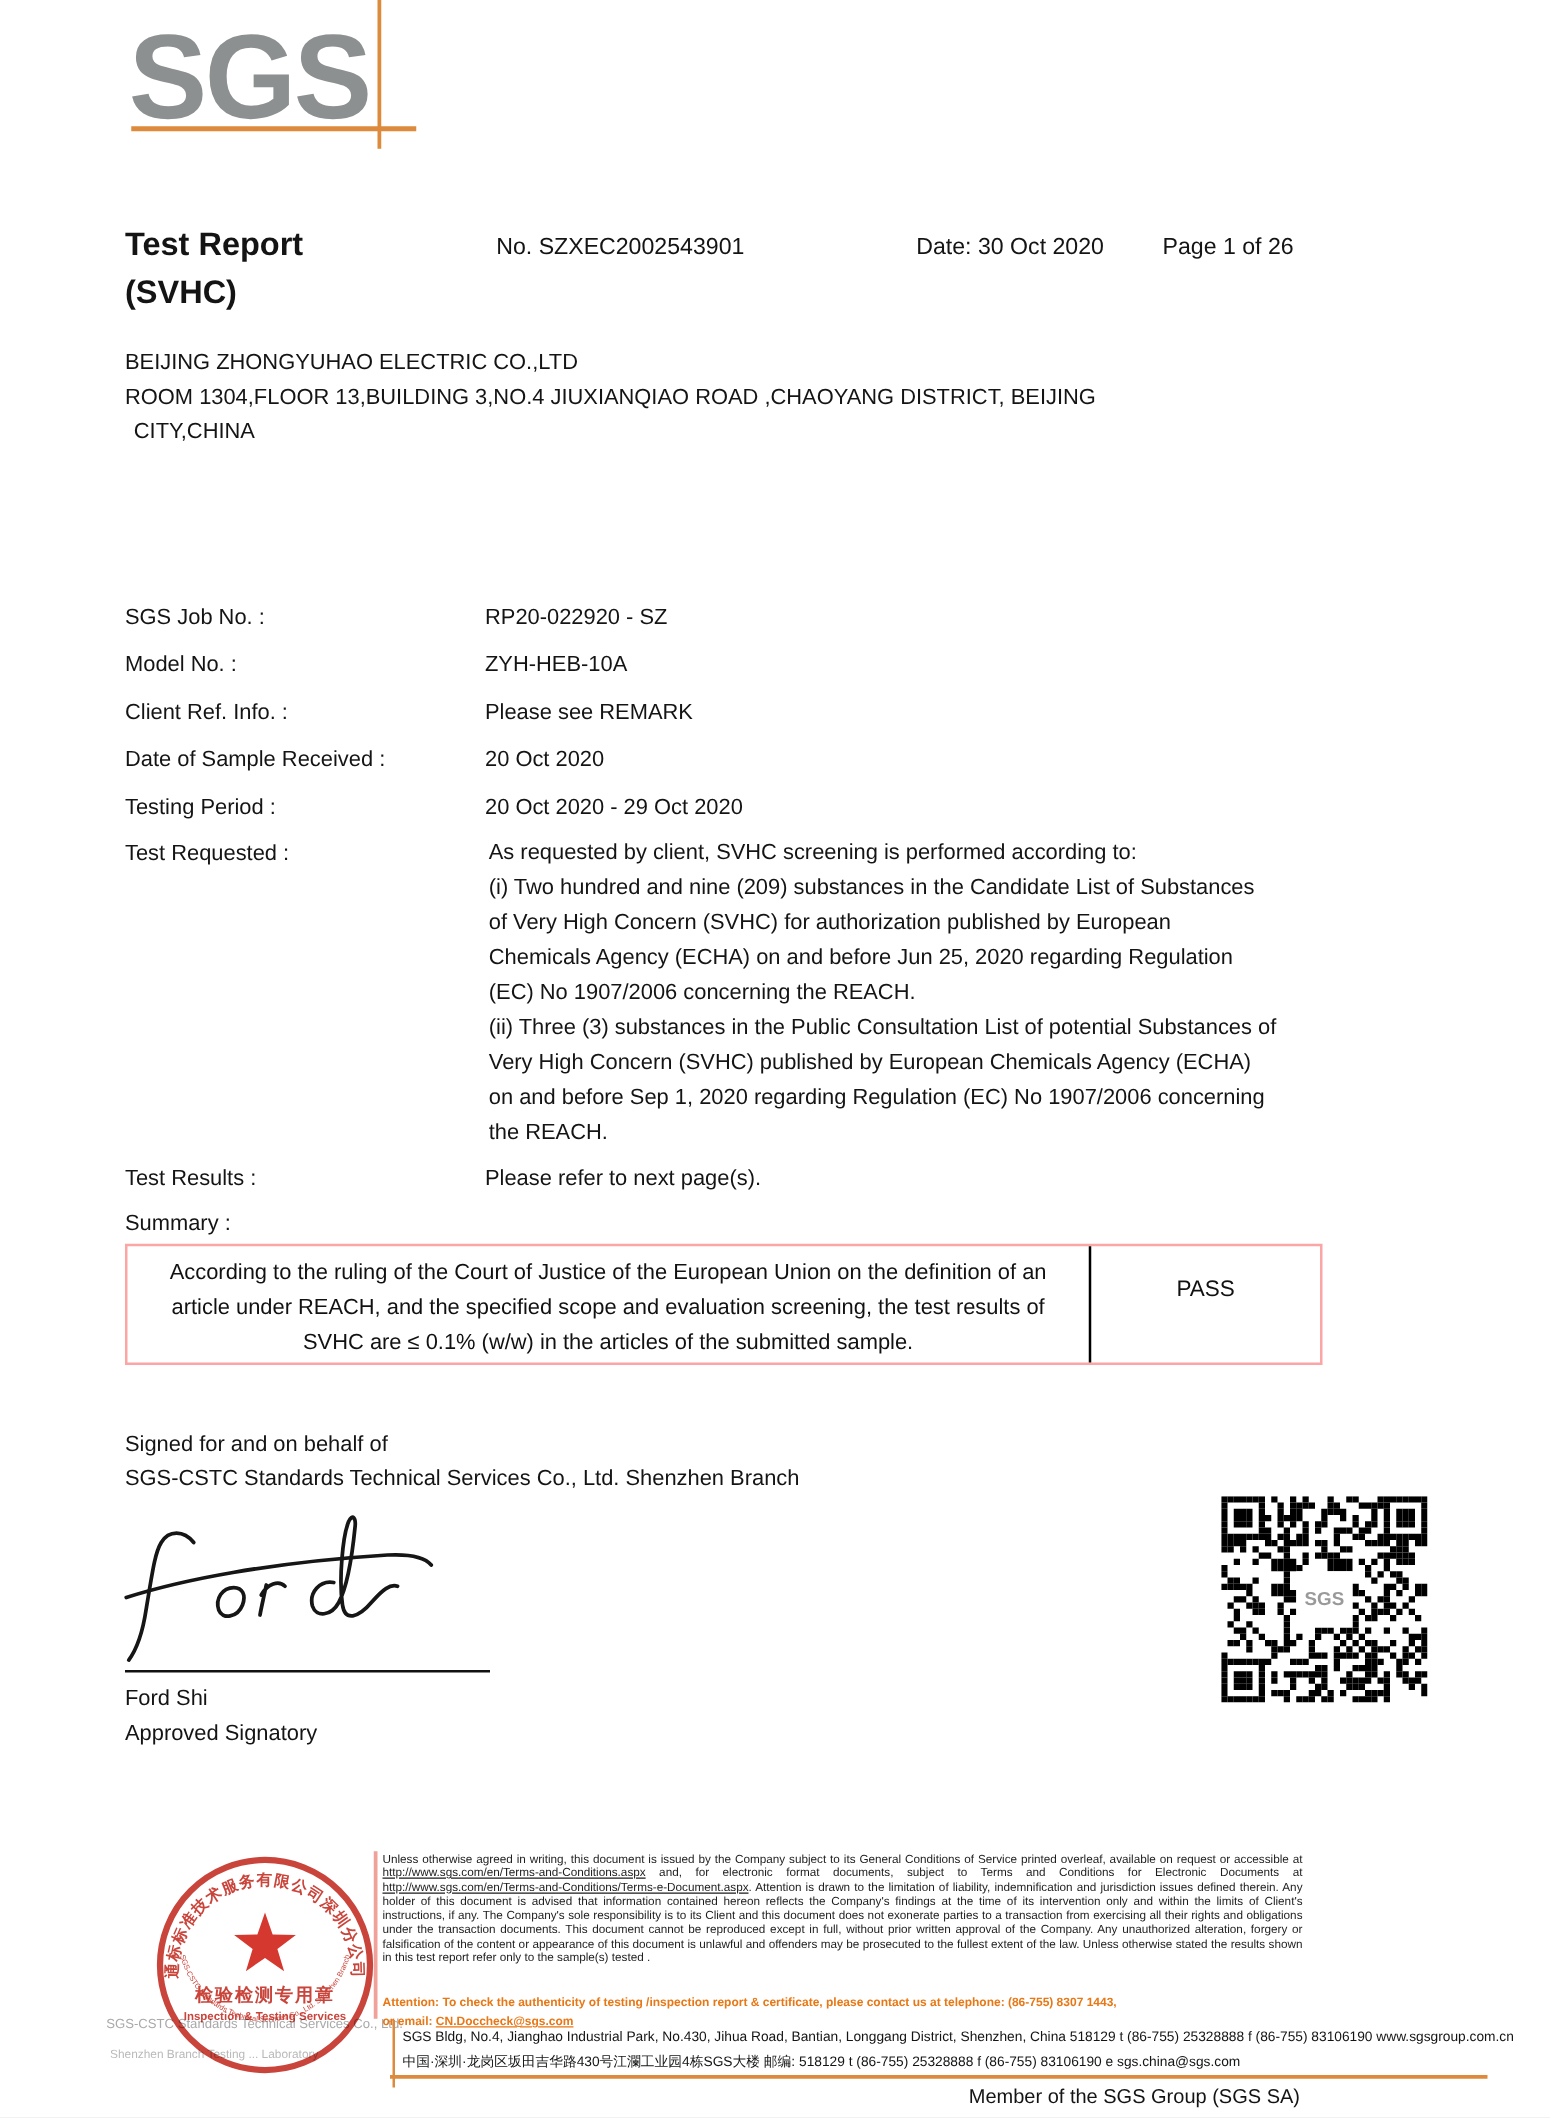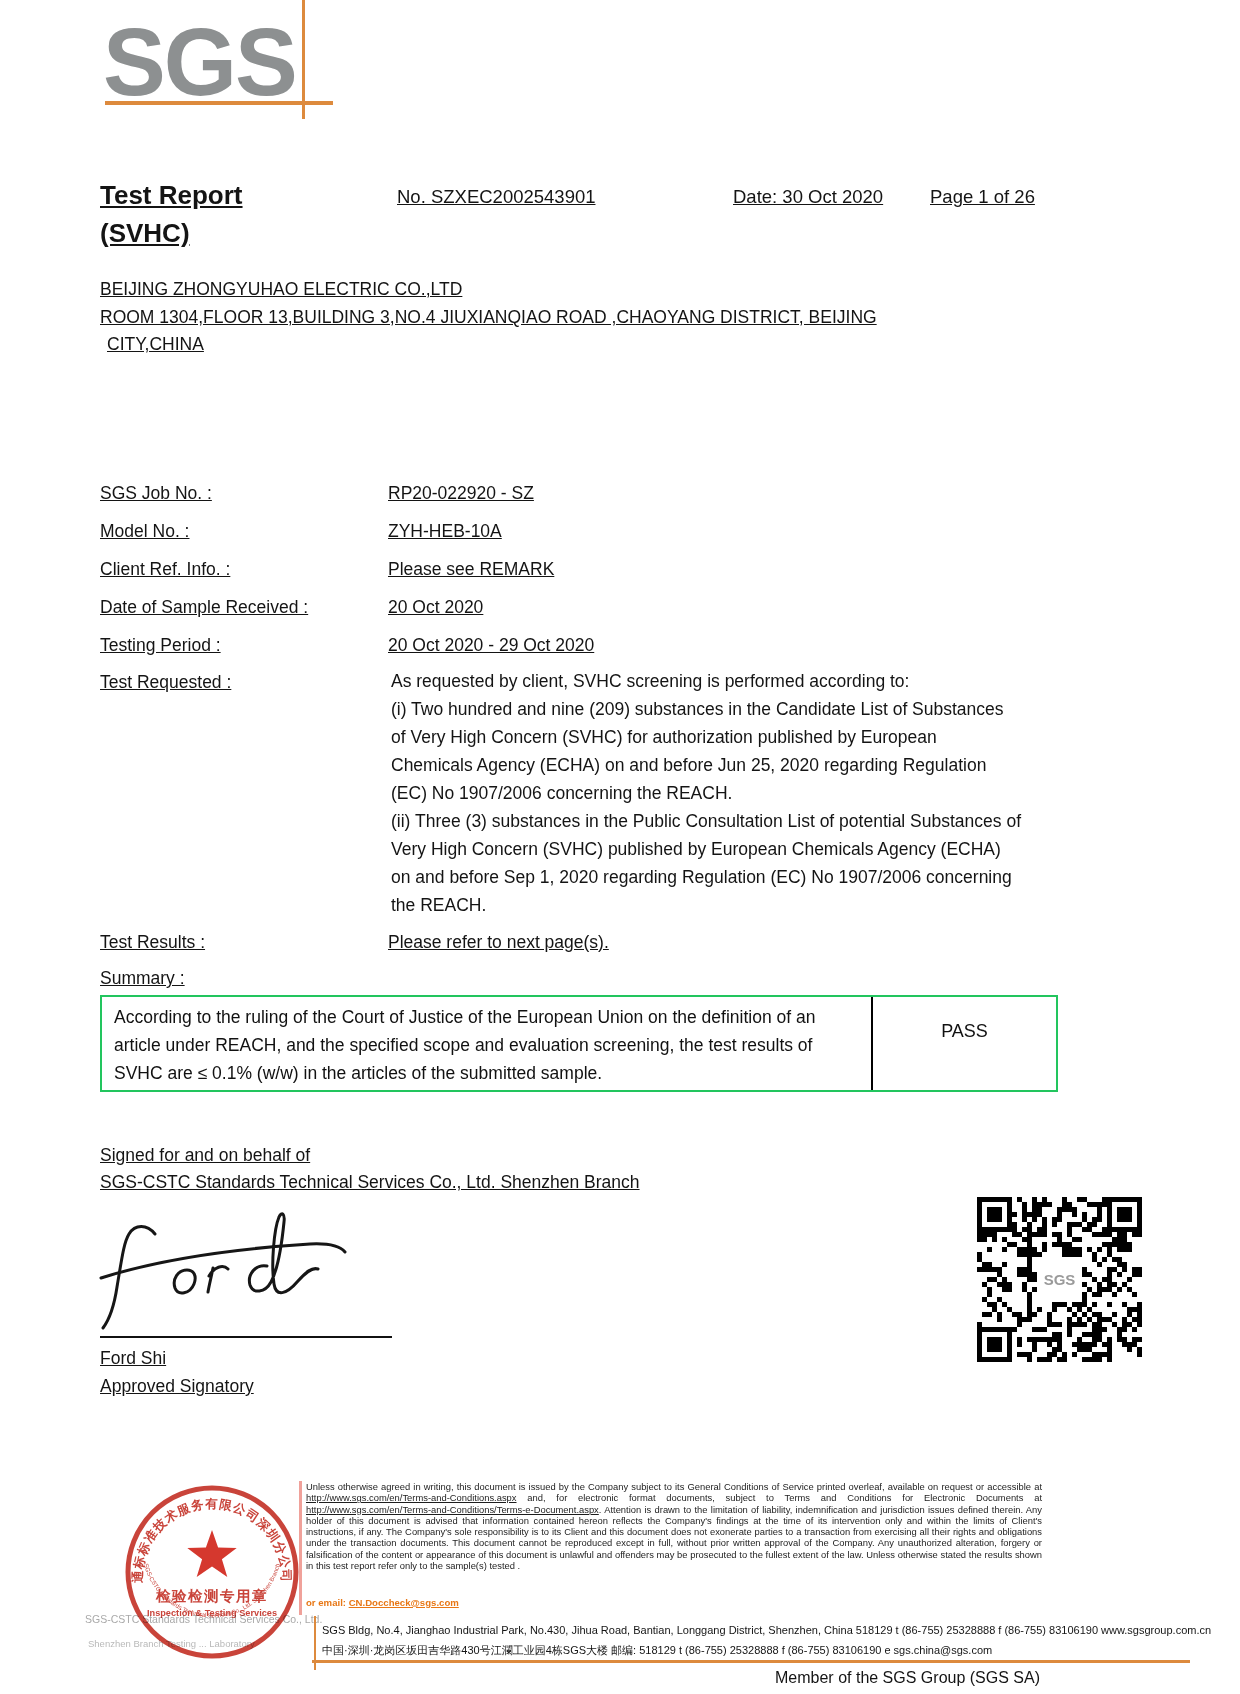--- a/index.html
+++ b/index.html
@@ -1,33 +1,33 @@
 <!DOCTYPE html>
 <html><head>
 <meta charset="utf-8">
 <style>
   html,body{margin:0;padding:0;background:#e9e9e9;}
   .page{position:relative;width:1240px;height:1694px;background:#ffffff;margin:0 auto;
         font-family:"Liberation Sans",sans-serif;color:#111;overflow:hidden;}
   .abs{position:absolute;}
-  .nowrap{white-space:nowrap;text-decoration:underline;}
+  .nowrap{white-space:nowrap;}
 
   
   .logo{font-weight:bold;font-size:96px;color:#8d9091;letter-spacing:-2px;transform:scaleX(.98);transform-origin:left;line-height:1;}
   .rule-h{background:#dd8a3d;}
   .rule-v{background:#dd8a3d;}
   .title{font-size:26px;font-weight:bold;color:#141414;}
   .meta{font-size:18.5px;color:#141414;}
 
   .body-text{font-size:17.5px;color:#141414;}
   .label-col{font-size:17.5px;color:#141414;}
   .para-line{font-size:17.5px;line-height:28px;white-space:nowrap;color:#141414;}
 
   
-  .sum-table{border:2px solid #22c55e;display:flex;}
+  .sum-table{border:2px solid #fca5a5;display:flex;text-align:center;}
   .sum-left{border-right:2px solid #000;padding:6px 12px;font-size:17.5px;line-height:28px;}
   .sum-right{display:flex;justify-content:center;padding-top:24px;font-size:18px;}
 
   
   .sig-line{background:#111;height:2px;}
 
   
   .stamp{opacity:.93;mix-blend-mode:multiply;}
 
   
@@ -606,20 +606,21 @@
     <text x="90" y="134" text-anchor="middle" font-family="Liberation Sans, sans-serif" font-size="9.2" font-weight="bold" fill="#c5352b">Inspection &amp; Testing Services</text>
   </svg>
 
   <div class="abs" style="left:299px;top:1481px;width:3px;height:134px;background:#f0a19a;"></div>
 
   <div class="abs fineprint" style="left:306px;top:1481px;width:736px;">
     <span>Unless otherwise agreed in writing, this document is issued by the Company subject to its General Conditions of Service printed overleaf, available on request or accessible at </span><span class="u">http://www.sgs.com/en/Terms-and-Conditions.aspx</span><span> and, for electronic format documents, subject to Terms and Conditions for Electronic Documents at </span><span class="u">http://www.sgs.com/en/Terms-and-Conditions/Terms-e-Document.aspx</span><span>. Attention is drawn to the limitation of liability, indemnification and jurisdiction issues defined therein. Any holder of this document is advised that information contained hereon reflects the Company's findings at the time of its intervention only and within the limits of Client's instructions, if any. The Company's sole responsibility is to its Client and this document does not exonerate parties to a transaction from exercising all their rights and obligations under the transaction documents. This document cannot be reproduced except in full, without prior written approval of the Company. Any unauthorized alteration, forgery or falsification of the content or appearance of this document is unlawful and offenders may be prosecuted to the fullest extent of the law. Unless otherwise stated the results shown in this test report refer only to the sample(s) tested .</span>
   </div>
 
   <div class="abs attention" style="left:306px;top:1595px;width:736px;">
+    <div>Attention: To check the authenticity of testing /inspection report &amp; certificate, please contact us at telephone: (86-755) 8307 1443,</div>
     <div><span>or email: </span><span class="u">CN.Doccheck@sgs.com</span></div>
   </div>
 
   <div class="abs rule-v" style="left:314px;top:1616px;width:2px;height:54px;"></div>
   <div class="abs addr" style="left:322px;top:1620px;">SGS Bldg, No.4, Jianghao Industrial Park, No.430, Jihua Road, Bantian, Longgang District, Shenzhen, China  518129    t (86-755) 25328888    f (86-755) 83106190    www.sgsgroup.com.cn</div>
   <div class="abs addr" style="left:322px;top:1640px;">中国·深圳·龙岗区坂田吉华路430号江瀾工业园4栋SGS大楼      邮编: 518129    t (86-755) 25328888    f (86-755) 83106190    e  sgs.china@sgs.com</div>
   <div class="abs rule-h" style="left:312px;top:1660px;width:878px;height:3px;"></div>
 
   <div class="abs member" style="left:650px;top:1669px;width:390px;">Member of the SGS Group (SGS SA)</div>
 

